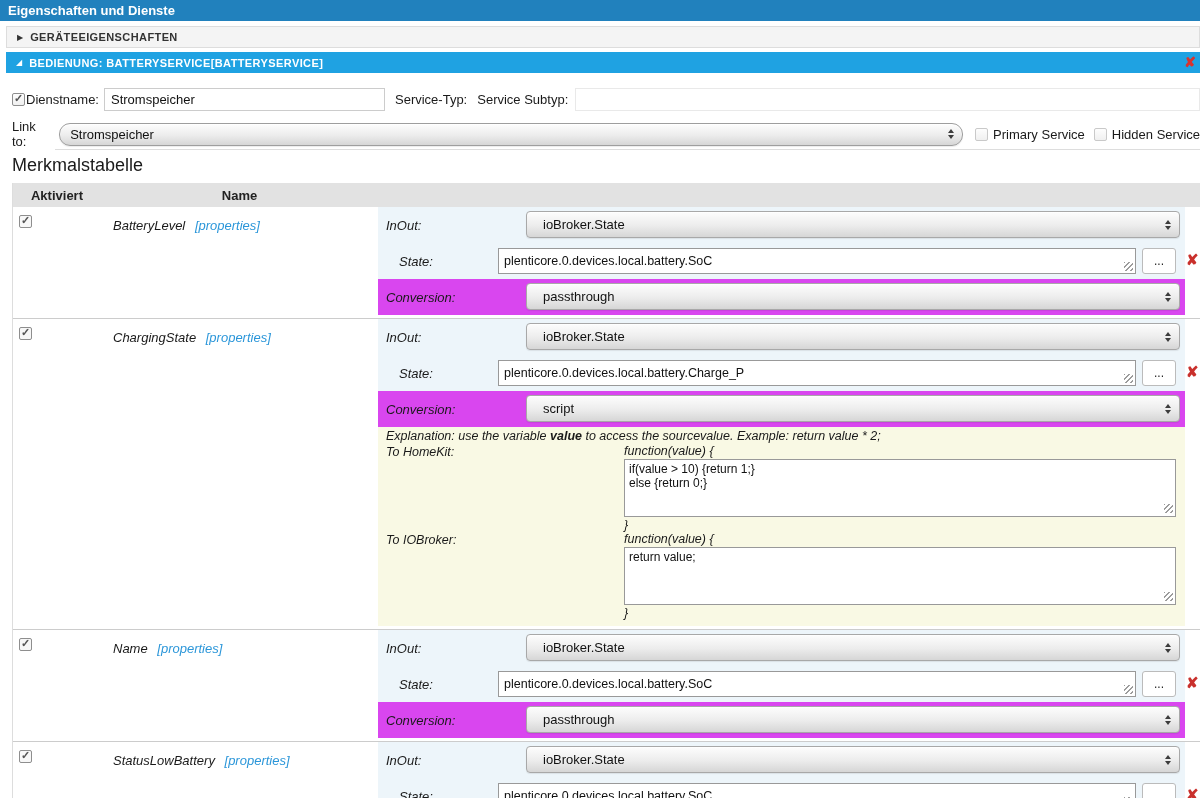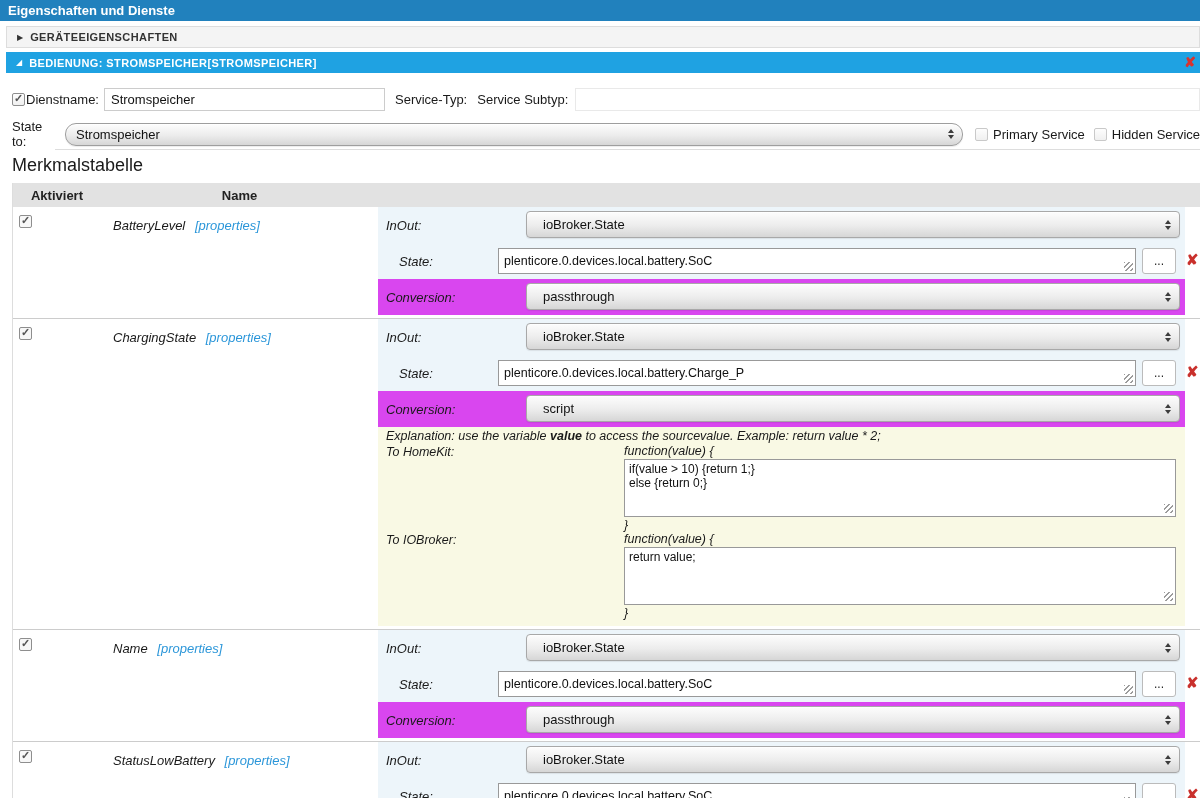--- a/index.html
+++ b/index.html
@@ -148,41 +148,41 @@
   <span>Eigenschaften und Dienste</span>
 </div>
 
 <div class="acc1">
   <span class="tri">▶</span>
   <span class="lbl">GERÄTEEIGENSCHAFTEN</span>
 </div>
 
 <div class="acc2">
   <span class="tri">◢</span>
-  <span class="lbl">BEDIENUNG: STROMSPEICHER[STROMSPEICHER]</span>
+  <span class="lbl">BEDIENUNG: BATTERYSERVICE[BATTERYSERVICE]</span>
   <span class="close-x">✘</span>
 </div>
 
 <div class="form-row-a">
   <span class="cb checked">
       <span class="tick">✓</span>
     </span>
   <span class="flab">Dienstname:</span>
   <div class="txt-input" id="dienstname-input">
     <span>Stromspeicher</span>
   </div>
   <span class="lab-servicetyp">Service-Typ:</span>
   <span class="lab-subtyp">Service Subtyp:</span>
   <div class="txt-input faint" id="subtyp-input">
     <span></span>
   </div>
 </div>
 
 <div class="form-row-b">
-  <span class="flab">State to:</span>
+  <span class="flab">Link to:</span>
   <div class="mac-select" id="linkto-select">
     <span>Stromspeicher</span>
     <span class="spin">
         <i class="up"></i>
         <i class="dn"></i>
       </span>
   </div>
   <span class="cb light"></span>
   <span class="cblab">Primary Service</span>
   <span class="cb light"></span>

